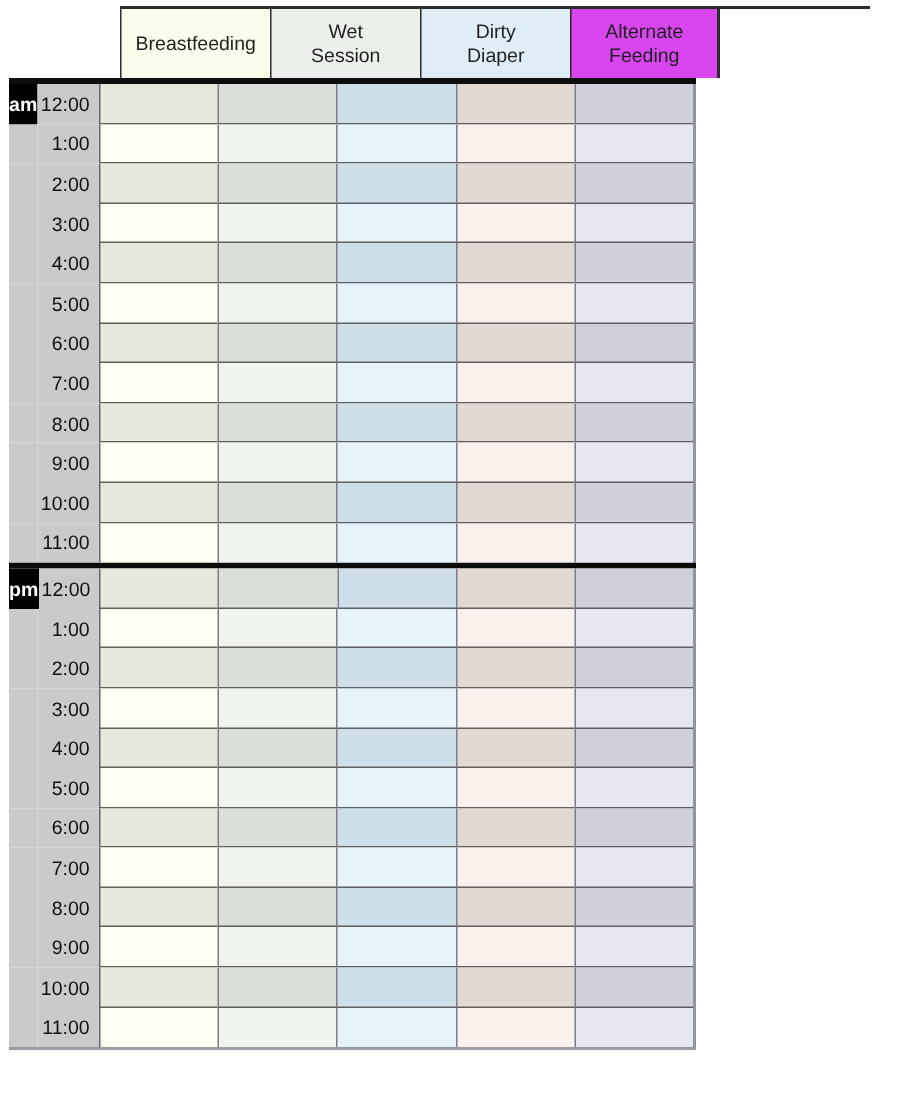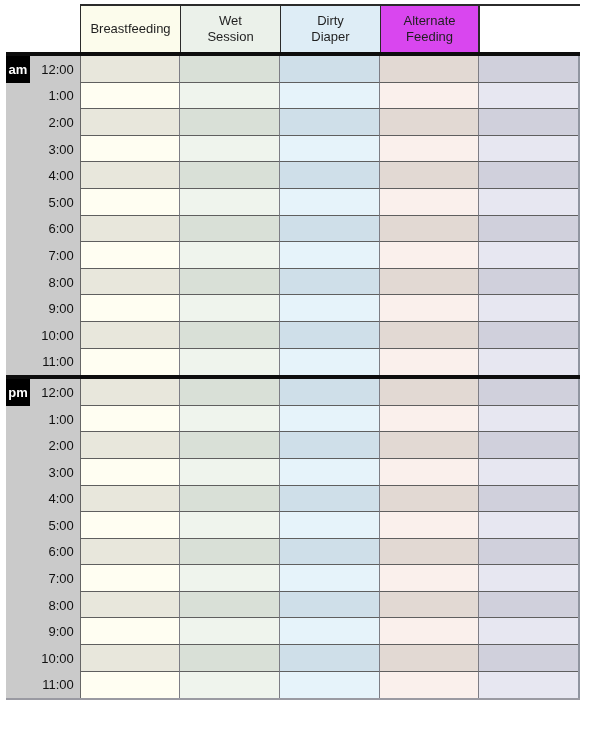--- a/index.html
+++ b/index.html
@@ -12,21 +12,21 @@
     position: relative;
     width: 600px;
     height: 730px;
     background: #ffffff;
     overflow: hidden;
   }
   #log-table {
     position: absolute;
     left: 6px;
     top: 4px;
-    width: 574px;
+    width: 458px;
     box-sizing: border-box;
     border-bottom: 2px solid #9a9aa2;
   }
   
   .header-row {
     display: flex;
     margin-left: 74px;
     width: 500px;
     height: 48px;
     box-sizing: border-box;

